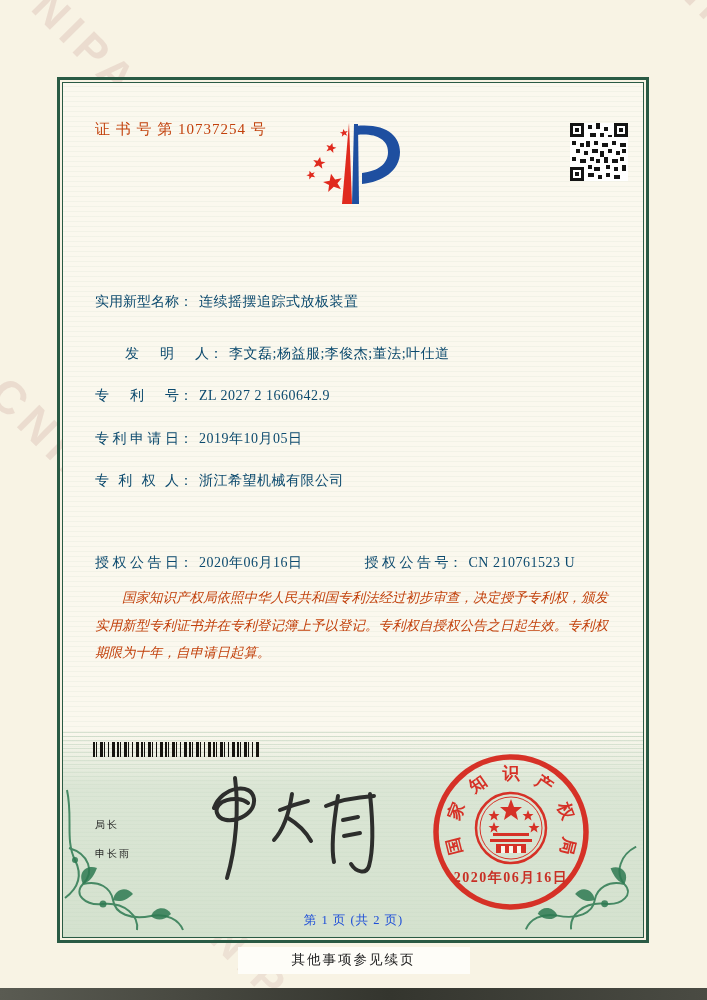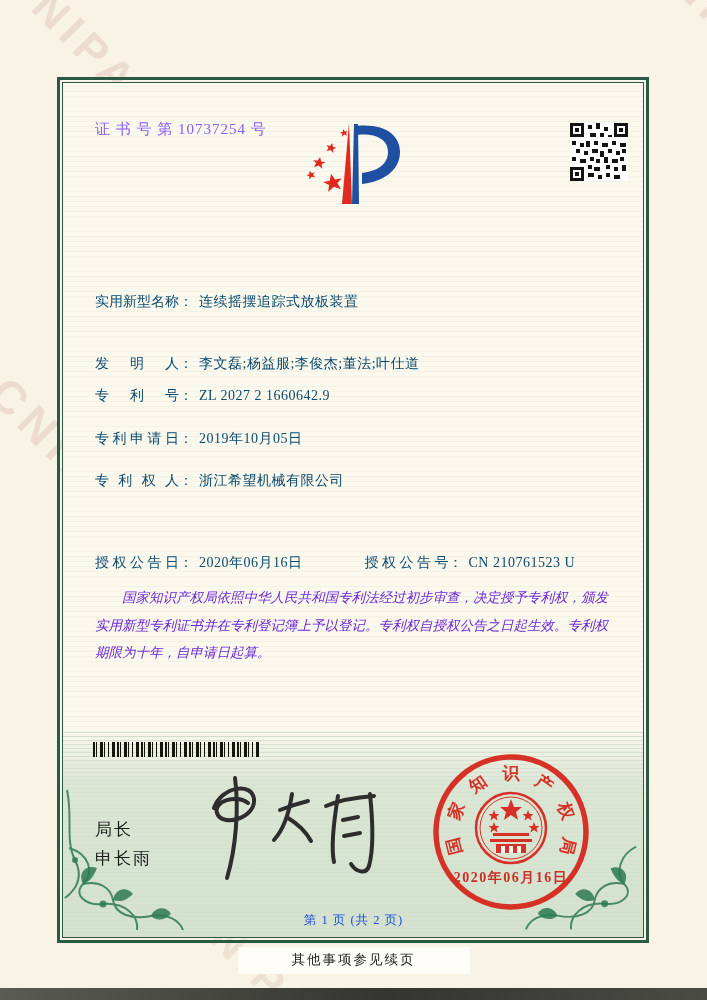--- a/index.html
+++ b/index.html
@@ -11,39 +11,39 @@
   .frame{position:absolute;left:57px;top:77px;width:586px;height:860px;
          border:3px solid #2a5a44;}
   .frame-inner{position:absolute;inset:2px;border:1px solid #2a5a44;
          background:#fbf8ee;}
   .waves-all{position:absolute;inset:0;
          background:repeating-linear-gradient(0deg,rgba(160,190,165,0.10) 0 1px,transparent 1px 5px);}
   .waves-low{position:absolute;left:0;right:0;top:648px;bottom:0;
          background:linear-gradient(180deg,rgba(216,228,212,0) 0,rgba(214,227,209,0.85) 55px,rgba(208,223,203,0.9) 100%),
          repeating-linear-gradient(0deg,rgba(120,165,130,0.28) 0 1px,transparent 1px 4px);}
   .abs{position:absolute;}
-  .cert-no{left:95px;top:120px;font-size:15px;letter-spacing:1px;color:#8b5cf6;}
+  .cert-no{left:95px;top:120px;font-size:15px;letter-spacing:1px;color:#c2410c;}
   .logo{left:300px;top:118px;width:105px;height:92px;}
   .qr{left:570px;top:123px;width:58px;height:58px;}
   .title{left:57px;top:210px;width:593px;text-align:center;font-size:36px;font-weight:bold;
          letter-spacing:11px;padding-left:11px;box-sizing:border-box;color:#141414;}
   .frow{left:95px;font-size:14px;color:#0c4a6e;white-space:nowrap;}
   .flabel{display:inline-block;width:84px;text-align:justify;text-align-last:justify;}
   .fvalue{letter-spacing:0.5px;}
   .fcolon{padding-right:6px;}
   .pairs2{margin-left:62px;}
   .paras{left:95px;top:584px;width:520px;font-size:13.5px;line-height:27.5px;
-         font-style:italic;color:#6d28d9;}
+         font-style:italic;color:#c2410c;}
   .paras p{margin:0;text-indent:2em;}
   .barcode{left:93px;top:742px;width:168px;height:15px;
      background:
       repeating-linear-gradient(90deg,#15150f 0 2px,transparent 2px 3px,#15150f 3px 4px,transparent 4px 7px,
        #15150f 7px 10px,transparent 10px 11px,#15150f 11px 12px,transparent 12px 15px,
        #15150f 15px 16px,transparent 16px 19px,#15150f 19px 22px,transparent 22px 24px);}
-  .official{left:95px;font-size:17px;font-family:"Liberation Sans","DejaVu Sans",sans-serif;color:#1c1c1c;letter-spacing:2px;}
+  .official{left:95px;font-size:10px;font-family:"Liberation Sans","DejaVu Sans",sans-serif;color:#1c1c1c;letter-spacing:2px;}
   .sig{left:188px;top:768px;width:215px;height:118px;}
   .seal{left:430px;top:751px;width:162px;height:162px;opacity:0.95;}
   .pagenum{left:57px;top:912px;width:593px;text-align:center;font-size:12.5px;letter-spacing:1px;color:#1d4ed8;}
   .contnote-box{left:238px;top:947px;width:232px;height:27px;background:#fefdf8;}
   .contnote{left:57px;top:951px;width:593px;text-align:center;font-size:13.5px;
         letter-spacing:2px;color:#222;}
   .bottom-band{left:0;top:988px;width:707px;height:12px;
         background:linear-gradient(90deg,#5a5b52,#34352e 55%,#4a4b43);}
   .ornL{left:59px;top:788px;width:130px;height:150px;}
   .ornR{left:518px;top:846px;width:128px;height:92px;transform:scaleX(-1);}
@@ -129,21 +129,21 @@
       <rect x="14" y="26" width="2" height="2"></rect>
         <rect x="18" y="25" width="2" height="2"></rect>
         <rect x="22" y="26" width="3" height="2"></rect>
     </g>
   </svg>
 
 
   <div class="abs frow" style="top:293px;">
     <span class="flabel">实用新型名称</span><span class="fcolon">：</span><span class="fvalue">连续摇摆追踪式放板装置</span>
   </div>
-  <div class="abs frow" style="top:355px;">
+  <div class="abs frow" style="top:345px;margin-left:30px;">
     <span class="flabel">发明人</span><span class="fcolon">：</span><span class="fvalue">李文磊;杨益服;李俊杰;董法;叶仕道</span>
   </div>
   <div class="abs frow" style="top:387px;">
     <span class="flabel">专利号</span><span class="fcolon">：</span><span class="fvalue">ZL 2027 2 1660642.9</span>
   </div>
   <div class="abs frow" style="top:430px;">
     <span class="flabel">专利申请日</span><span class="fcolon">：</span><span class="fvalue">2019年10月05日</span>
   </div>
   <div class="abs frow" style="top:472px;">
     <span class="flabel">专利权人</span><span class="fcolon">：</span><span class="fvalue">浙江希望机械有限公司</span>

